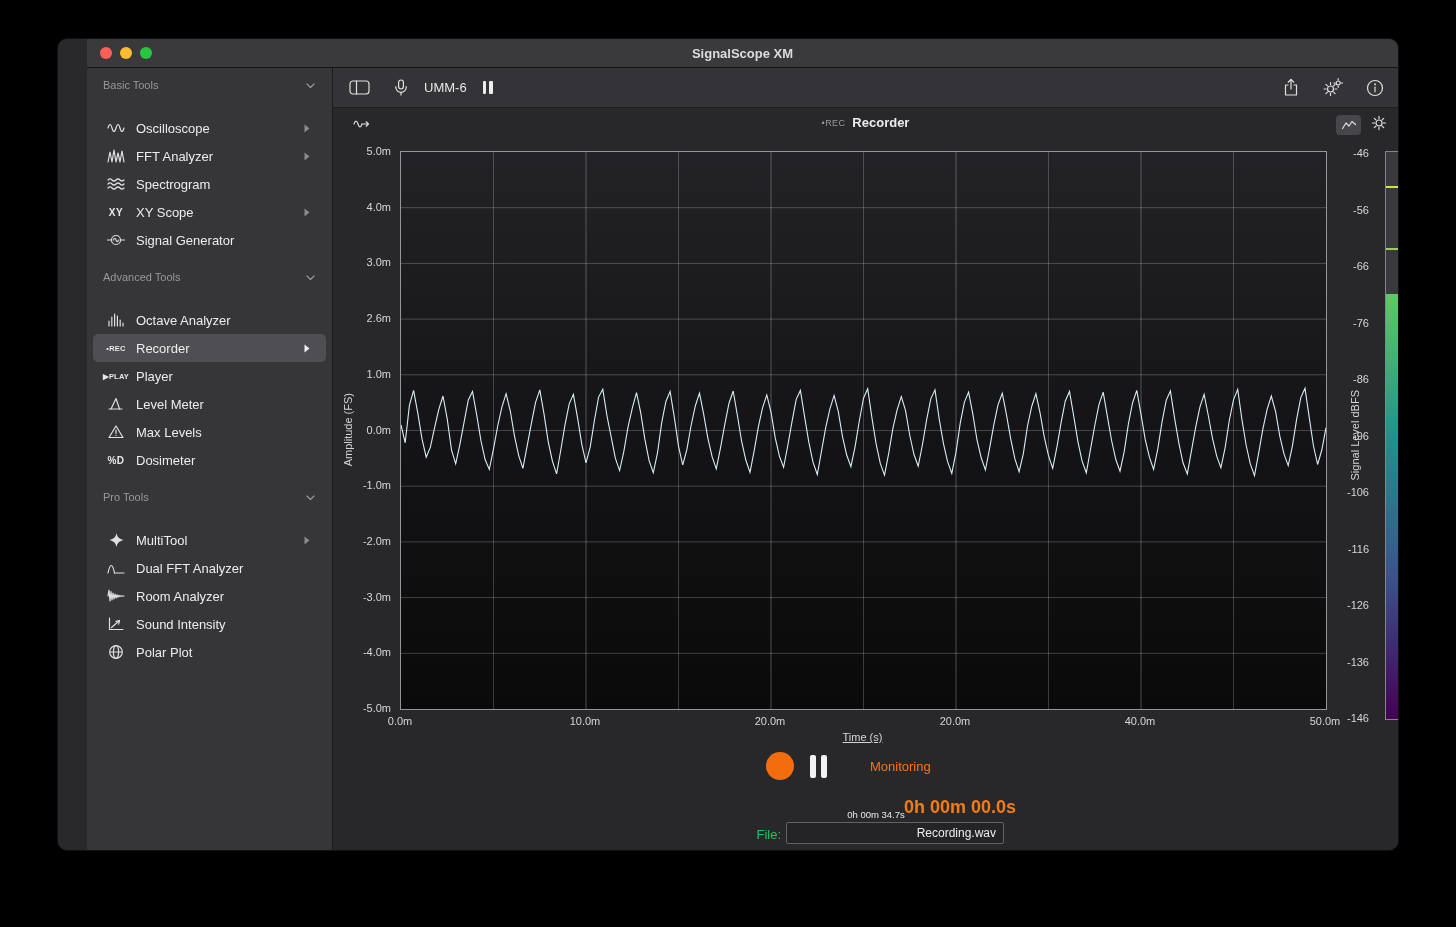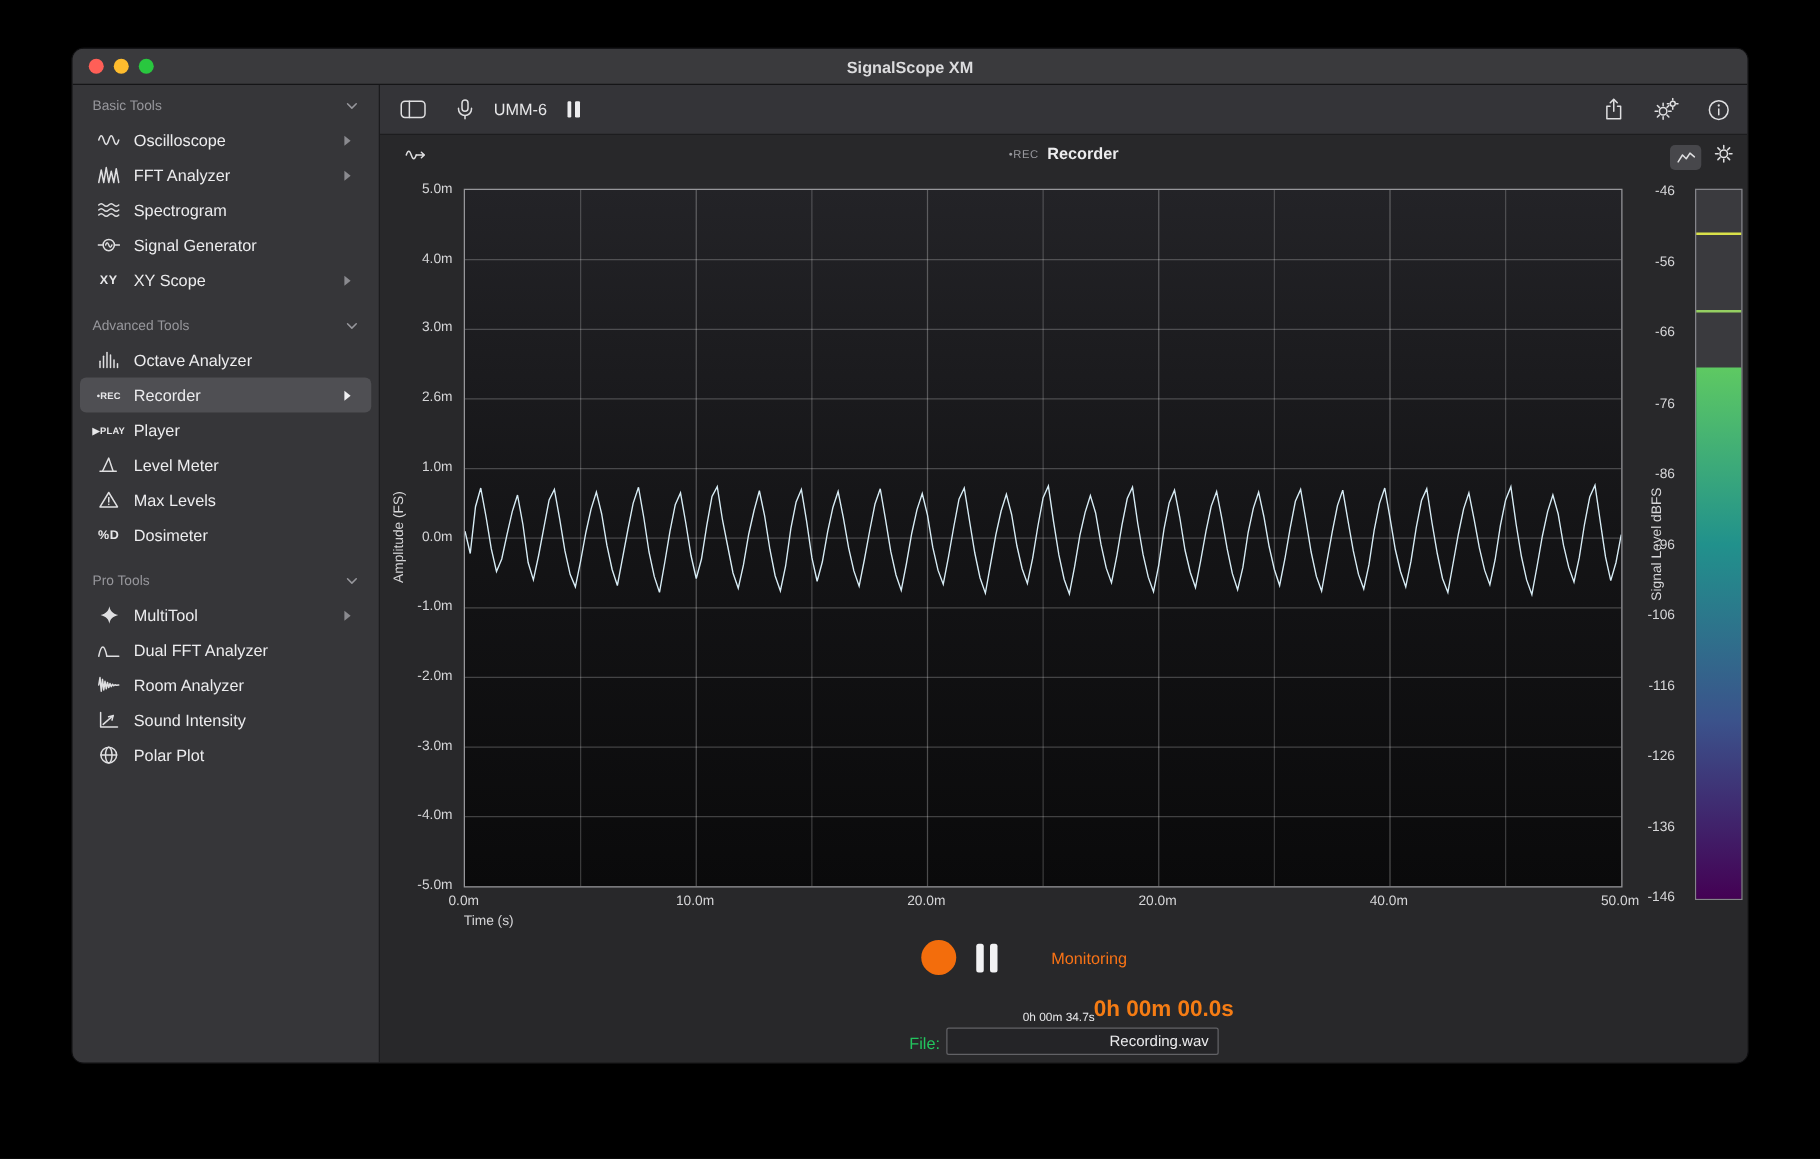--- a/index.html
+++ b/index.html
@@ -1,28 +1,28 @@
 <!DOCTYPE html>
 <html><head>
 <meta charset="utf-8">
 <style>
   html,body{margin:0;padding:0;}
   body{width:1456px;height:927px;background:#000;font-family:"Liberation Sans",sans-serif;overflow:hidden;position:relative;}
-  .window{position:absolute;left:57px;top:38px;width:1342px;height:813px;background:#29292b;border-radius:10px;overflow:hidden;box-shadow:0 30px 80px rgba(0,0,0,.8);display:flex;flex-direction:column;border:1px solid #101012;box-sizing:border-box;}
+  .window{position:absolute;left:57px;top:38px;width:1342px;height:813px;background:#29292b;border-radius:10px;overflow:hidden;box-shadow:0 30px 80px rgba(0,0,0,.8);display:flex;flex-direction:column;border:1px solid #101012;box-sizing:border-box;padding-left:29px;}
   
   .titlebar{flex:0 0 28px;background:#3a3a3d;border-bottom:1px solid #151517;display:flex;align-items:center;position:relative;}
   .traffic{display:flex;gap:8px;margin-left:13px;z-index:2;}
   .tl{width:12px;height:12px;border-radius:50%;}
   .tl.red{background:#ff5f57;}.tl.yellow{background:#febc2e;}.tl.green{background:#29c73f;}
   .win-title{position:absolute;left:0;right:0;text-align:center;font-size:13px;font-weight:700;color:#dcdcde;}
   .body{flex:1;display:flex;min-height:0;}
   
   .sidebar{width:246px;flex:0 0 246px;background:#363639;border-right:1px solid #1b1b1d;padding-top:6px;box-sizing:border-box;}
   .sect{display:flex;align-items:center;justify-content:space-between;height:22px;padding:0 17px 0 16px;color:#97979c;font-size:11px;}
-  .sect + .rows{margin-top:2px;}
+  .sect + .rows{margin-top:18px;}
   .sect.later{margin-top:12px;}
   .row{display:flex;align-items:center;height:28px;margin:0 6px;padding:0 10px;border-radius:5px;color:#ececee;font-size:13px;position:relative;}
   .row.selected{background:#4f4f53;}
   .row .icon{width:26px;display:flex;justify-content:center;align-items:center;margin-right:7px;color:#e4e4e6;flex:0 0 26px;}
   .icon-text{font-size:7.5px;font-weight:700;color:#e8e8ea;letter-spacing:.2px;white-space:nowrap;}
   .icon-text.big{font-size:10px;font-weight:600;letter-spacing:.5px;}
   .chev{position:absolute;right:16px;display:flex;align-items:center;}
   svg.ic{stroke:#dfdfe1;fill:none;stroke-width:1.2;stroke-linecap:round;stroke-linejoin:round;}
   
   .main{flex:1;display:flex;flex-direction:column;min-width:0;}
@@ -41,21 +41,21 @@
   .vh-name{font-size:13px;font-weight:600;color:#ececee;}
   .vh-right{position:absolute;right:10px;top:6px;display:flex;gap:9px;align-items:center;}
   .chart-btn{width:25px;height:20px;background:#47474b;border-radius:4px;display:flex;align-items:center;justify-content:center;}
   
   .plot{position:absolute;left:67px;top:43px;width:925px;height:557px;border:1px solid #96969a;box-sizing:content-box;background:linear-gradient(180deg,#232327 0%,#141416 50%,#0a0a0b 100%);}
   .plot svg{position:absolute;left:0;top:0;width:100%;height:100%;display:block;}
   .ylabels{position:absolute;left:0;top:43px;width:62px;height:557px;}
   .ylabels span{position:absolute;right:4px;transform:translateY(-50%);font-size:11px;color:#d6d6d8;}
   .xlabels{position:absolute;left:67px;top:607px;width:925px;height:13px;}
   .xlabels span{position:absolute;transform:translateX(-50%);font-size:11px;color:#d6d6d8;}
-  .xaxis-title{position:absolute;left:67px;top:623px;width:925px;text-align:left;font-size:11px;color:#d6d6d8;}
+  .xaxis-title{position:absolute;left:67px;top:623px;width:925px;text-align:center;font-size:11px;color:#d6d6d8;text-decoration:underline;}
   .amp-label{position:absolute;left:6px;top:43px;width:18px;height:557px;display:flex;align-items:center;justify-content:center;}
   .vtext{writing-mode:vertical-rl;transform:rotate(180deg);font-size:11px;color:#d6d6d8;white-space:nowrap;}
   
   .meter-label{position:absolute;left:1014px;top:43px;width:16px;height:569px;display:flex;align-items:center;justify-content:center;}
   .meter-ticks{position:absolute;left:988px;top:45px;width:54px;height:565px;}
   .meter-ticks span{position:absolute;right:6px;transform:translateY(-50%);font-size:11px;color:#d6d6d8;}
   .meter{position:absolute;left:1052px;top:43px;width:38px;height:569px;border:1px solid #85858a;box-sizing:border-box;background:#3a3a3e;}
   .meter-fill{position:absolute;left:0;right:0;bottom:0;}
   .meter-marker{position:absolute;left:0;right:0;height:2px;}
   
@@ -123,39 +123,39 @@
               <svg class="ic" width="18" height="16" viewBox="0 0 18 16">
                 <path d="M1 4 Q3 2 5 4 T9 4 T13 4 T17 4"></path>
                 <path d="M1 8 Q3 6 5 8 T9 8 T13 8 T17 8"></path>
                 <path d="M1 12 Q3 10 5 12 T9 12 T13 12 T17 12"></path>
               </svg>
             </span>
           <span>Spectrogram</span>
         </div>
         <div class="row">
           <span class="icon">
+              <span class="icon-text big">XY</span>
+            </span>
+          <span>XY Scope</span>
+          <span class="chev">
+              <svg width="6" height="9" viewBox="0 0 6 9">
+                <polygon points="0.5,0.5 5.5,4.5 0.5,8.5" fill="#8a8a8f"></polygon>
+              </svg>
+            </span>
+        </div>
+        <div class="row">
+          <span class="icon">
               <svg class="ic" width="18" height="16" viewBox="0 0 18 16">
                 <line x1="0.5" y1="8" x2="4" y2="8"></line>
                 <circle cx="9" cy="8" r="4.5"></circle>
                 <path d="M6.5 8 Q7.7 4.5 9 8 T11.5 8"></path>
                 <line x1="14" y1="8" x2="17.5" y2="8"></line>
               </svg>
             </span>
           <span>Signal Generator</span>
-        </div>
-        <div class="row">
-          <span class="icon">
-              <span class="icon-text big">XY</span>
-            </span>
-          <span>XY Scope</span>
-          <span class="chev">
-              <svg width="6" height="9" viewBox="0 0 6 9">
-                <polygon points="0.5,0.5 5.5,4.5 0.5,8.5" fill="#8a8a8f"></polygon>
-              </svg>
-            </span>
         </div>
       </div>
 
       <div class="sect later">
         <span>Advanced Tools</span>
         <span><svg class="ic" width="9" height="6" viewBox="0 0 9 6" style="stroke:#97979c">
               <polyline points="1,1 4.5,4.5 8,1"></polyline>
             </svg></span>
       </div>
       <div class="rows">

